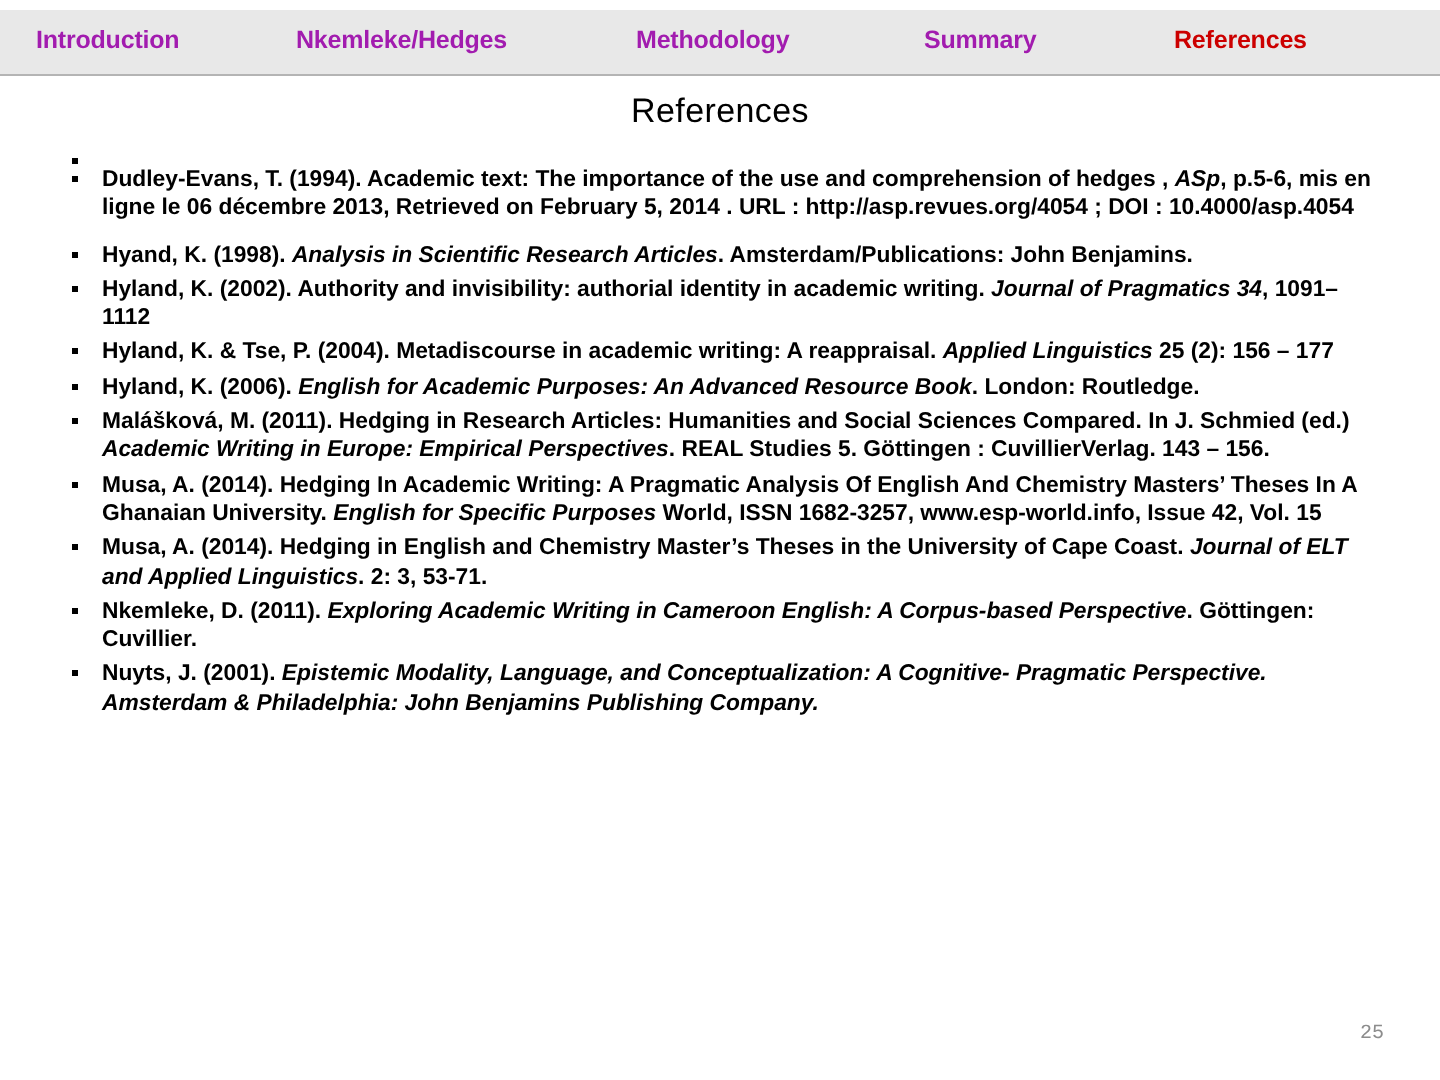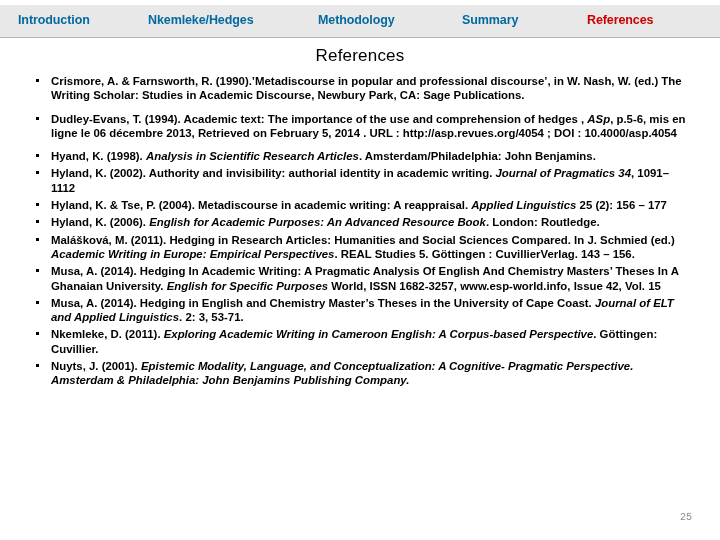--- a/index.html
+++ b/index.html
@@ -26,21 +26,21 @@
     border-bottom: 1px solid #b4b4b4;
     box-sizing: border-box;
   }
   .nav-item {
     position: absolute;
     top: 8px;
     font-size: 12.5px;
     font-weight: bold;
     white-space: nowrap;
     letter-spacing: -0.1px;
-    color: #0369a1;
+    color: #a21caf;
     cursor: pointer;
   }
   .nav-item.active { color: #cc0000; }
 
   
   #slide-title {
     position: absolute;
     left: 0;
     top: 46px;
     width: 720px;
@@ -96,23 +96,23 @@
     <div class="nav-item" style="left: 18px;">Introduction</div>
     <div class="nav-item" style="left: 148px;">Nkemleke/Hedges</div>
     <div class="nav-item" style="left: 318px;">Methodology</div>
     <div class="nav-item" style="left: 462px;">Summary</div>
     <div class="nav-item active" style="left: 587px;">References</div>
   </div>
 
 <div id="slide-title">References</div>
 
 <div id="ref-list">
-    <div class="ref-item gap-after"><span class="bullet"></span><span class="b">Crismore, A. &amp; Farnsworth, R. (1990).’Metadiscourse in popular and professional discourse’, in W. Nash, W. (ed.) The Writing Scholar: Studies in Academic Discourse, Newbury Park, CA: Sage Publications.</span></div>
+    <div class="ref-item gap-after"><span class="bullet"></span></div>
     <div class="ref-item gap-after"><span class="bullet"></span><span class="b">Dudley-Evans, T. (1994).  Academic text: The importance of the use and comprehension of hedges , </span><span class="bi">ASp</span><span class="b">, p.5-6, mis en ligne le 06 décembre 2013, Retrieved on February 5, 2014 . URL : http://asp.revues.org/4054 ; DOI : 10.4000/asp.4054</span></div>
-    <div class="ref-item gap-small"><span class="bullet"></span><span class="b">Hyand, K. (1998).  </span><span class="bi">Analysis in Scientific Research Articles</span><span class="b">. Amsterdam/Philadelphia: John Benjamins.</span></div>
+    <div class="ref-item gap-small"><span class="bullet"></span><span class="b">Hyand, K. (1998).  </span><span class="bi">Analysis in Scientific Research Articles</span><span class="b">. Amsterdam/Publications: John Benjamins.</span></div>
     <div class="ref-item gap-small"><span class="bullet"></span><span class="b">Hyland, K. (2002). Authority and invisibility: authorial identity in academic writing. </span><span class="bi">Journal of Pragmatics 34</span><span class="b">, 1091–1112</span></div>
     <div class="ref-item gap-small"><span class="bullet"></span><span class="b">Hyland, K. &amp; Tse, P. (2004). Metadiscourse in academic writing: A reappraisal. </span><span class="bi">Applied Linguistics </span><span class="b">25 (2): 156 – 177</span></div>
     <div class="ref-item gap-small"><span class="bullet"></span><span class="b">Hyland, K. (2006). </span><span class="bi">English for Academic Purposes: An Advanced Resource Book</span><span class="b">. London: Routledge.</span></div>
     <div class="ref-item gap-small"><span class="bullet"></span><span class="b">Malášková, M. (2011). Hedging in Research Articles: Humanities and Social Sciences Compared. In J. Schmied (ed.) </span><span class="bi">Academic Writing in Europe: Empirical Perspectives</span><span class="b">. REAL Studies 5. Göttingen : CuvillierVerlag. 143 – 156.</span></div>
     <div class="ref-item gap-small"><span class="bullet"></span><span class="b">Musa, A. (2014). Hedging In Academic Writing: A Pragmatic Analysis Of English And Chemistry Masters’ Theses In A Ghanaian University. </span><span class="bi">English for Specific Purposes </span><span class="b">World, ISSN 1682-3257, www.esp-world.info, Issue 42, Vol. 15</span></div>
     <div class="ref-item gap-small"><span class="bullet"></span><span class="b">Musa, A. (2014). Hedging in English and Chemistry Master’s Theses in the University of Cape Coast.  </span><span class="bi">Journal of ELT and Applied Linguistics</span><span class="b">. 2: 3, 53-71.</span></div>
     <div class="ref-item gap-small"><span class="bullet"></span><span class="b">Nkemleke, D. (2011). </span><span class="bi">Exploring Academic Writing in Cameroon English: A Corpus-based Perspective</span><span class="b">. Göttingen: Cuvillier.</span></div>
     <div class="ref-item gap-small"><span class="bullet"></span><span class="b">Nuyts, J. (2001). </span><span class="bi">Epistemic Modality, Language, and Conceptualization: A Cognitive- Pragmatic Perspective. Amsterdam &amp; Philadelphia: John Benjamins Publishing Company.</span></div>
   </div>
 

